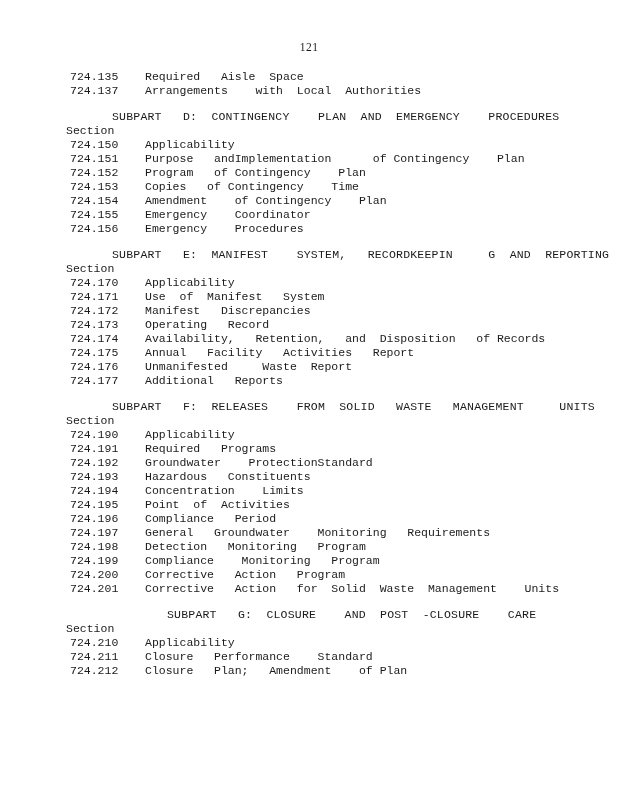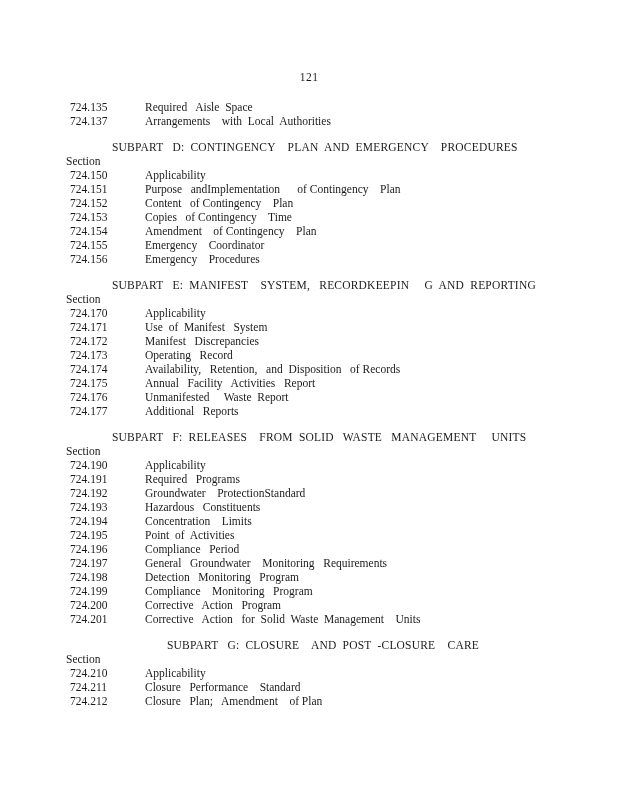--- a/index.html
+++ b/index.html
@@ -9,27 +9,28 @@
   }
   body {
     width: 618px;
     height: 800px;
     font-family: "Liberation Serif", serif;
     font-size: 11.5px;
     color: #1b1b1b;
     overflow: hidden;
   }
   .page-number {
-    margin-top: 70px;
+    margin-top: 40px;
     line-height: 14px;
     text-align: center;
     letter-spacing: 0.5px;
   }
   #toc {
     margin-top: 16px;
+    font-family: Liberation Mono, monospace;
   }
   .row {
     line-height: 14px;
     white-space: pre;
   }
   .num {
     display: inline-block;
     margin-left: 70px;
     min-width: 75px;
     white-space: pre;
@@ -57,21 +58,21 @@
 
 <div class="page-number">121</div>
 
 <div id="toc">
     <div class="row"><span class="num">724.135</span><span class="title">Required   Aisle  Space</span></div>
     <div class="row"><span class="num">724.137</span><span class="title">Arrangements    with  Local  Authorities</span></div>
     <div class="heading">SUBPART   D:  CONTINGENCY    PLAN  AND  EMERGENCY    PROCEDURES</div>
     <div class="section-label">Section</div>
     <div class="row"><span class="num">724.150</span><span class="title">Applicability</span></div>
     <div class="row"><span class="num">724.151</span><span class="title">Purpose   andImplementation      of Contingency    Plan</span></div>
-    <div class="row"><span class="num">724.152</span><span class="title">Content   of Contingency    Plan</span></div>
+    <div class="row"><span class="num">724.152</span><span class="title">Program   of Contingency    Plan</span></div>
     <div class="row"><span class="num">724.153</span><span class="title">Copies   of Contingency    Time</span></div>
     <div class="row"><span class="num">724.154</span><span class="title">Amendment    of Contingency    Plan</span></div>
     <div class="row"><span class="num">724.155</span><span class="title">Emergency    Coordinator</span></div>
     <div class="row"><span class="num">724.156</span><span class="title">Emergency    Procedures</span></div>
     <div class="heading">SUBPART   E:  MANIFEST    SYSTEM,   RECORDKEEPIN     G  AND  REPORTING</div>
     <div class="section-label">Section</div>
     <div class="row"><span class="num">724.170</span><span class="title">Applicability</span></div>
     <div class="row"><span class="num">724.171</span><span class="title">Use  of  Manifest   System</span></div>
     <div class="row"><span class="num">724.172</span><span class="title">Manifest   Discrepancies</span></div>
     <div class="row"><span class="num">724.173</span><span class="title">Operating   Record</span></div>

